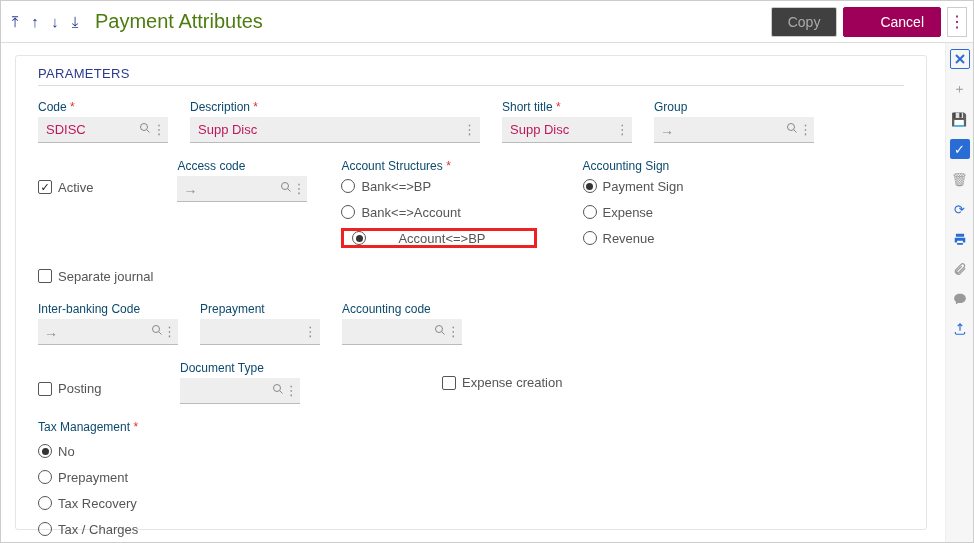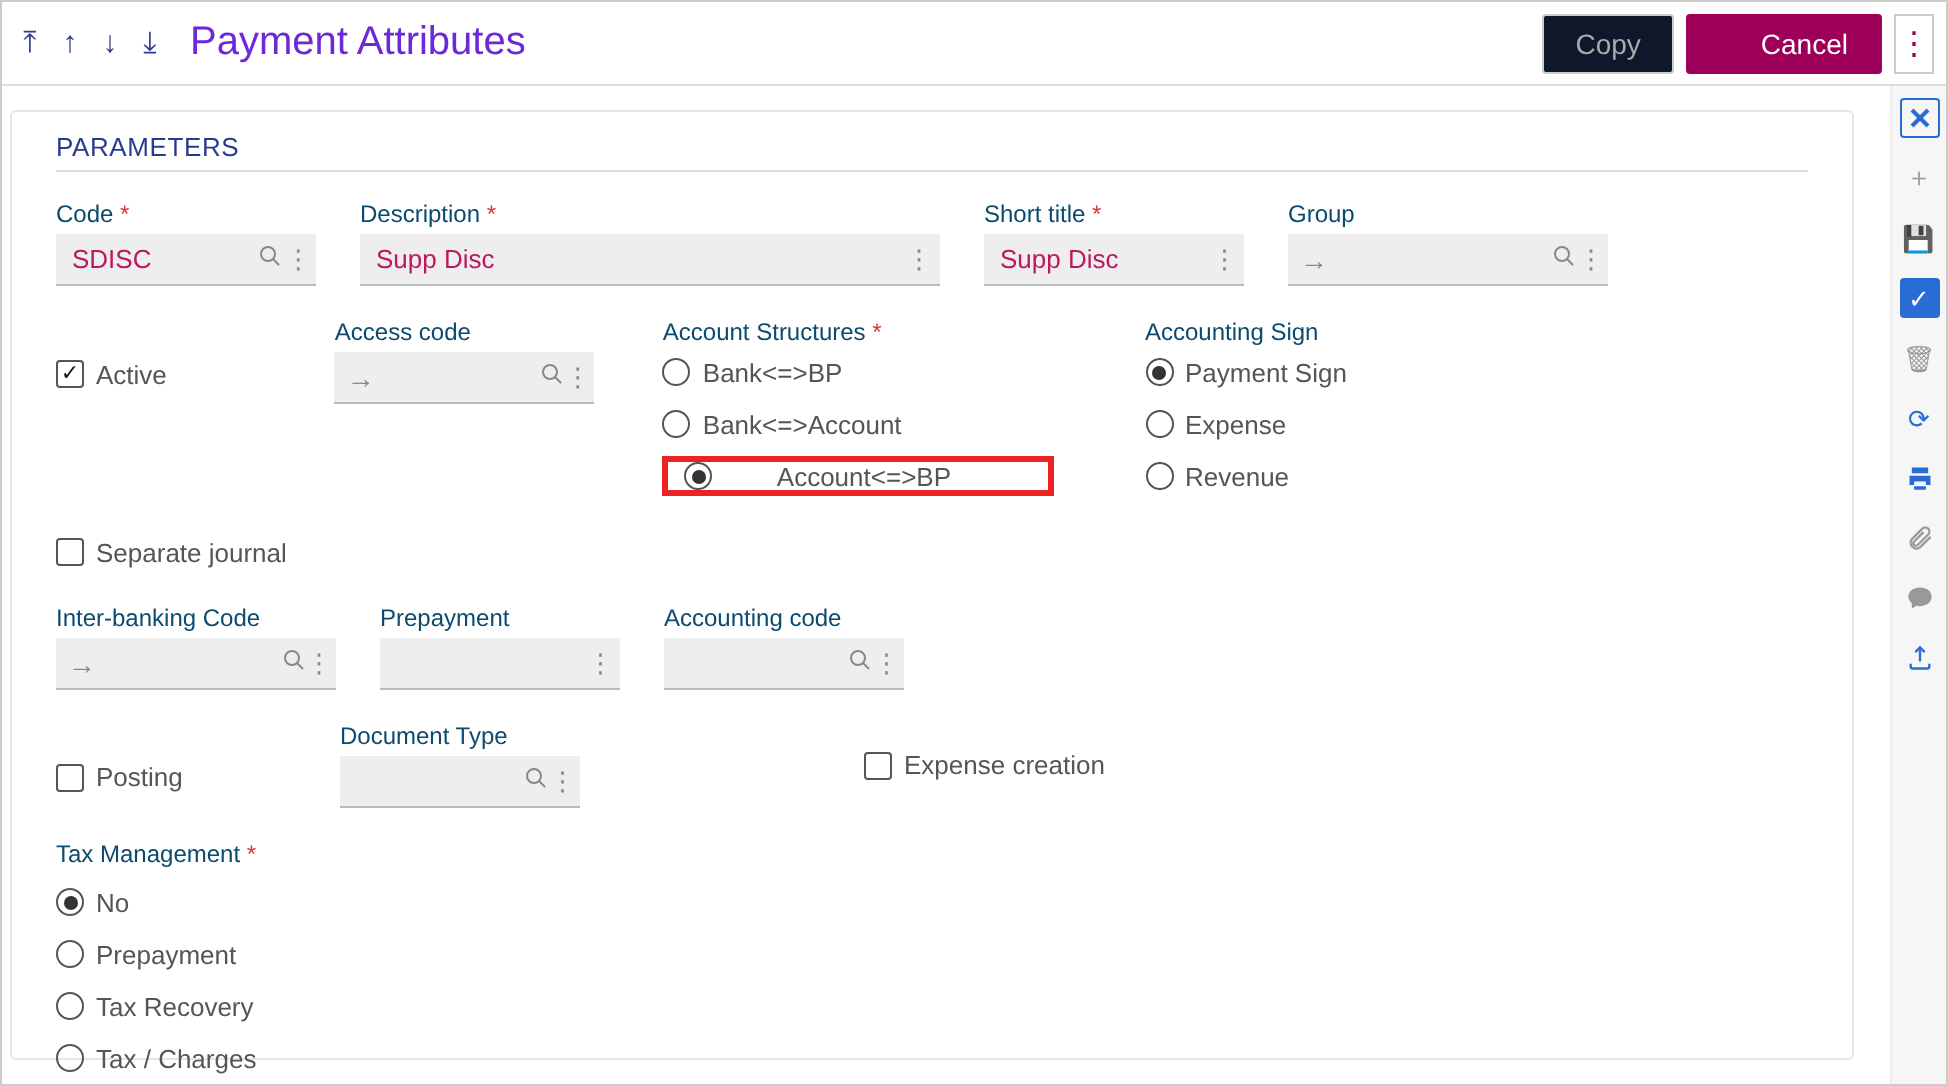--- a/index.html
+++ b/index.html
@@ -26,34 +26,34 @@
   .nav-arrow {
     width: 16px; height: 16px;
     color: #2a3b8f;
     cursor: pointer;
     font-size: 15px;
     line-height: 16px;
     text-align: center;
   }
   .page-title {
     font-size: 20px;
-    color: #6d28d9;
+    color: #4d7c0f;
     font-weight: 400;
     flex: 0 0 auto;
     margin-left: 4px;
   }
   .top-actions { margin-left: auto; display: flex; gap: 6px; align-items: center; }
   .btn {
     height: 30px;
     padding: 0 16px;
     font-size: 14px;
     cursor: pointer;
     border-radius: 2px;
   }
-  .btn-copy { background: #0f172a; border: 1px solid #ccc; color: #aaa; }
+  .btn-copy { background: #404040; border: 1px solid #ccc; color: #aaa; }
   .btn-cancel { background: #9e0059; border: 1px solid #9e0059; color: #fff; padding-left: 36px; }
   .kebab {
     width: 20px; height: 30px;
     border: 1px solid #ccc;
     display: flex; align-items: center; justify-content: center;
     color: #9e0059;
     font-size: 16px;
     cursor: pointer;
   }
 
@@ -72,21 +72,21 @@
     width: 20px; height: 20px;
     display: flex; align-items: center; justify-content: center;
     color: #999;
     cursor: pointer;
   }
   .rail-icon.blue { background: #2a6cd6; color: #fff; border-radius: 2px; }
 
   .content {
     position: absolute;
     top: 42px; left: 0; right: 28px; bottom: 0;
-    padding: 12px 18px 12px 4px;
+    padding: 12px 18px 12px 14px;
     overflow: hidden;
   }
   .panel {
     border: 1px solid #e5e5e5;
     border-radius: 3px;
     padding: 10px 22px 4px 22px;
     height: 100%;
   }
   .section-title {
     color: #2a3b8f;

